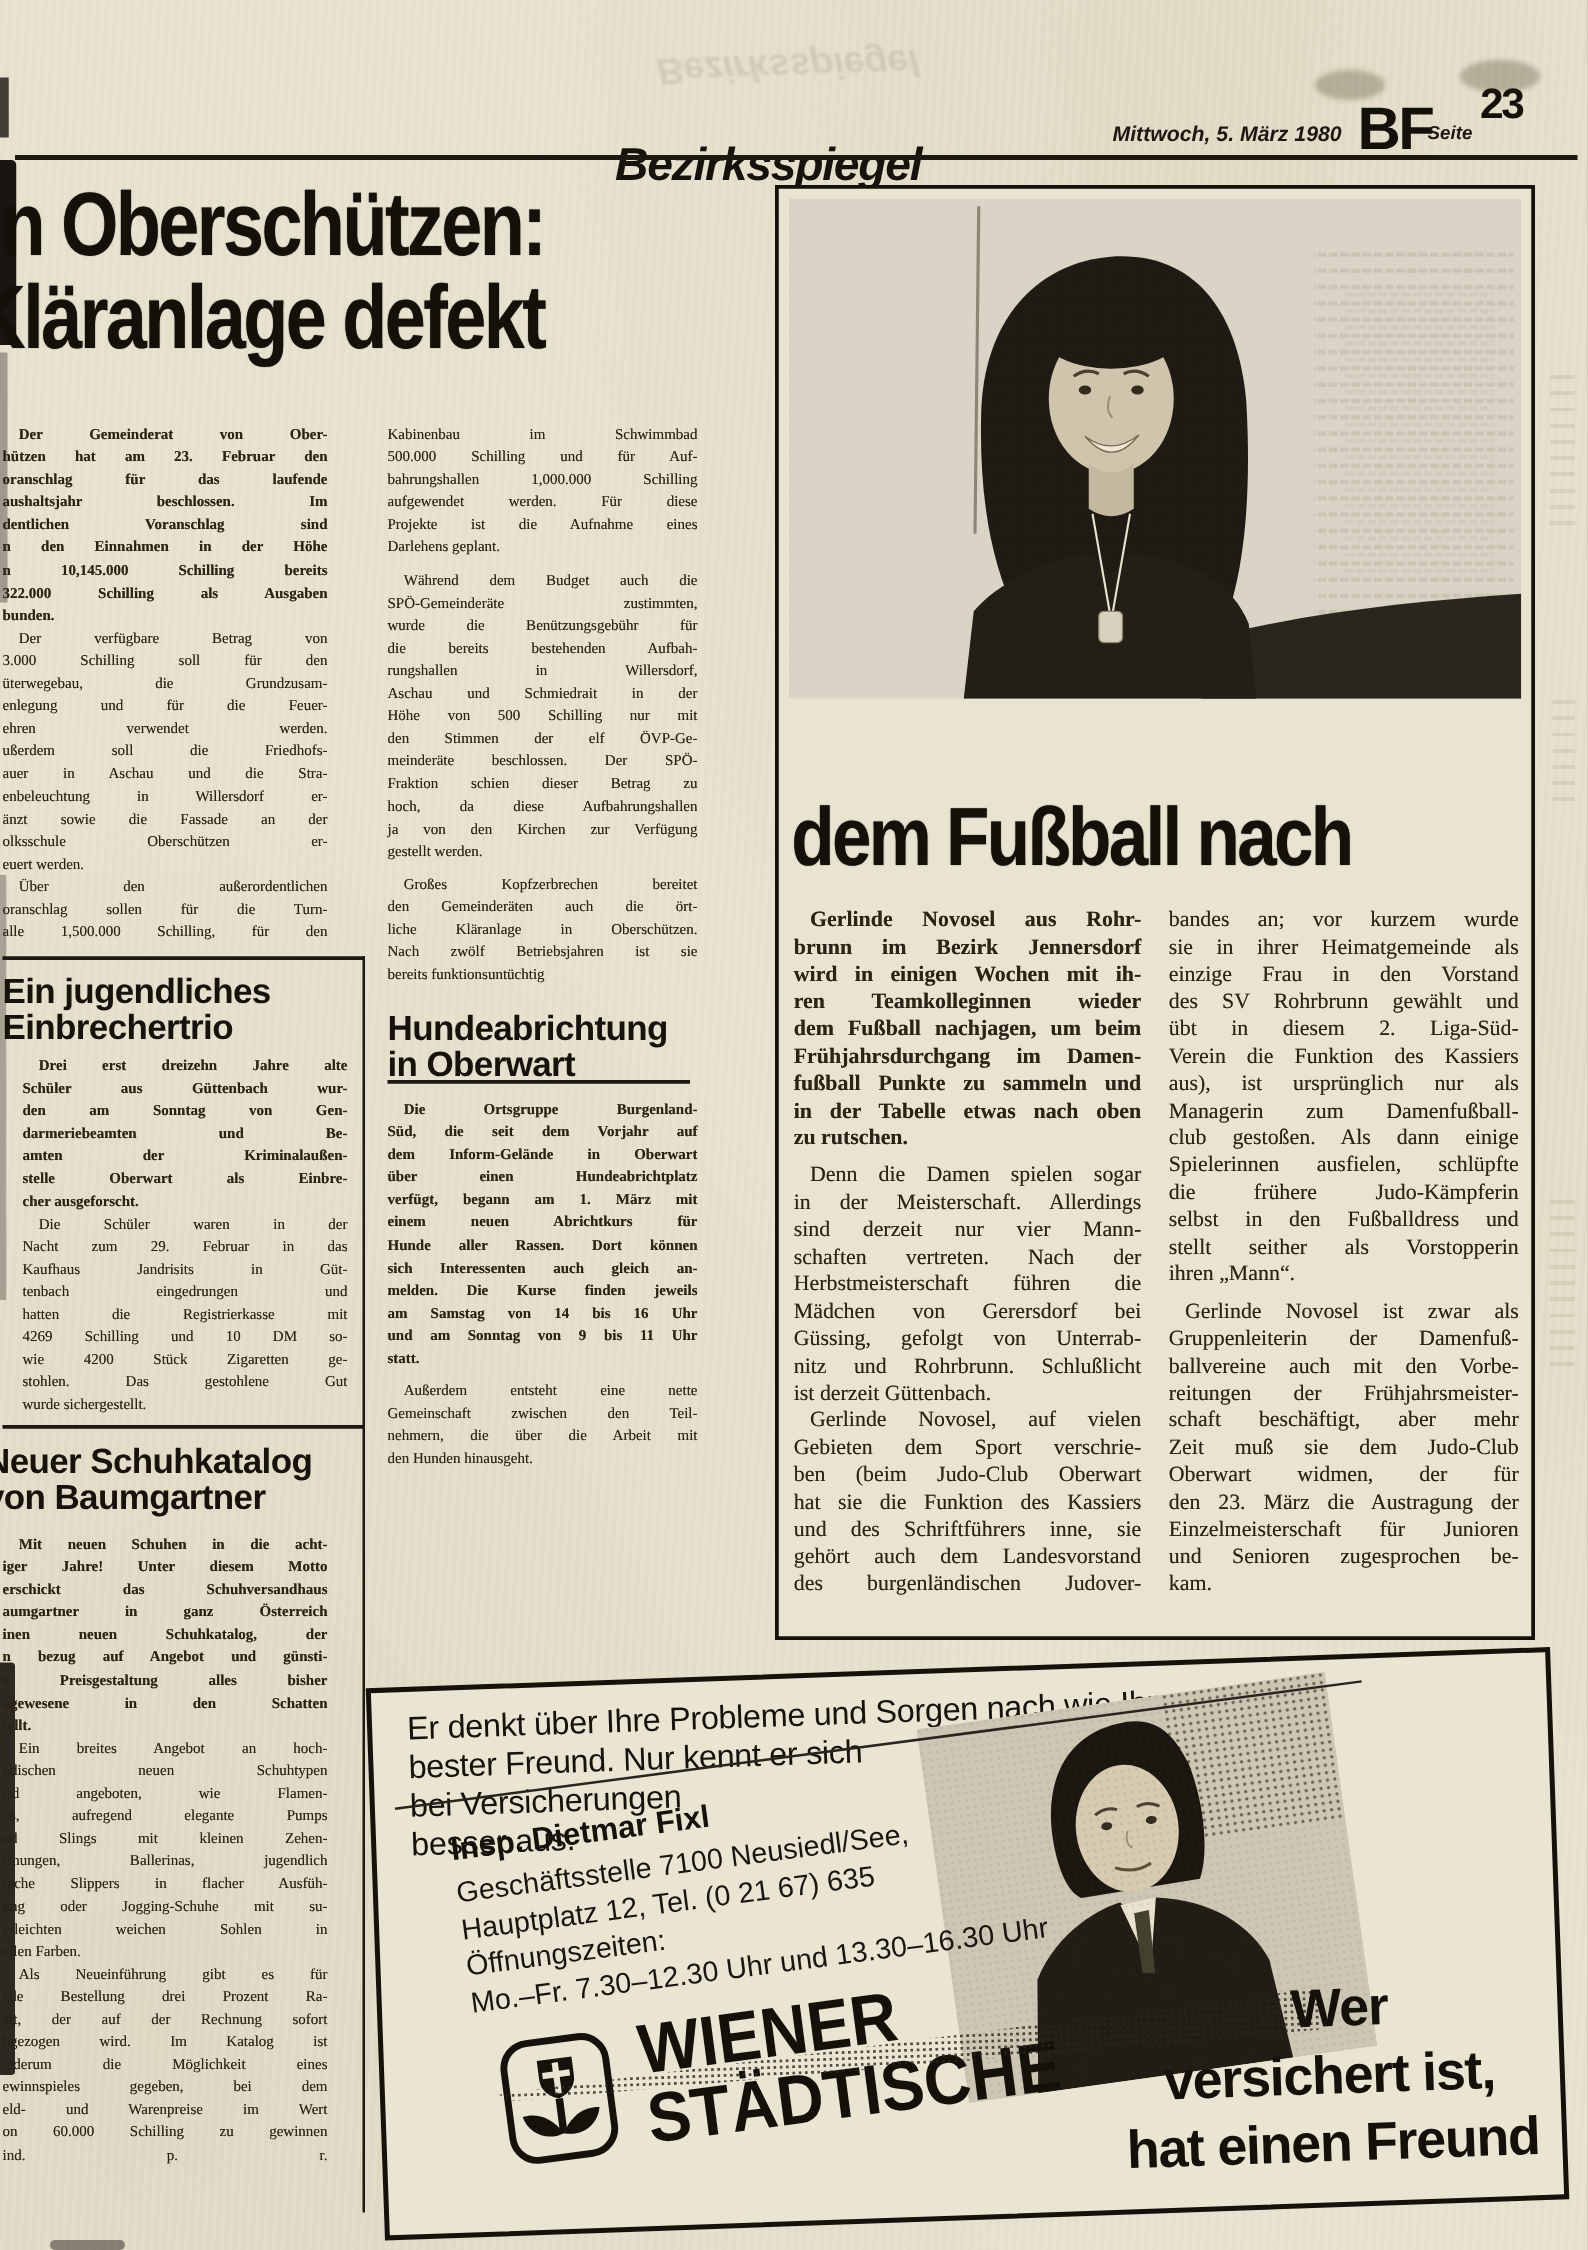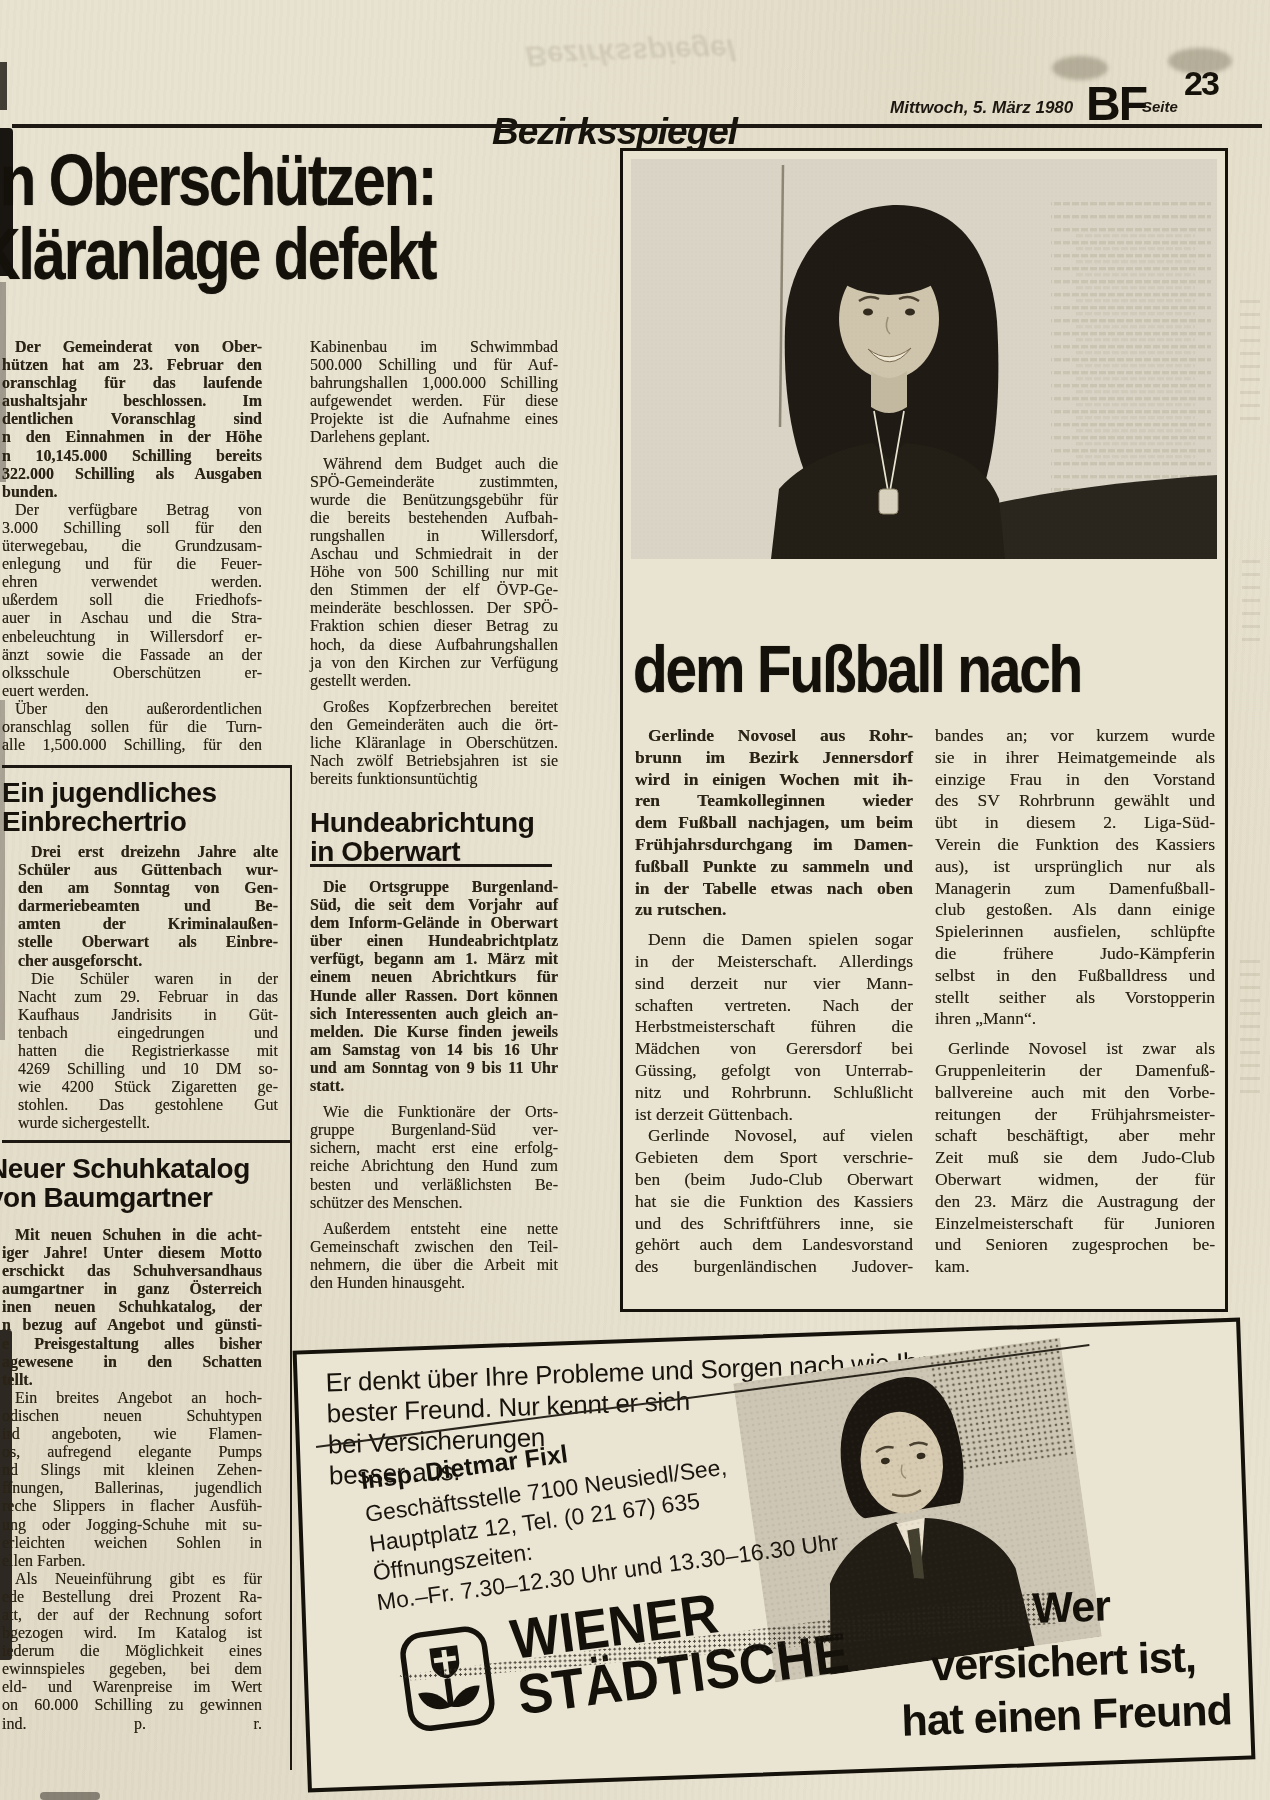--- a/index.html
+++ b/index.html
@@ -33,21 +33,21 @@
   
   .hl{font-family:"Liberation Sans",sans-serif;font-weight:900;color:#14100a;
       letter-spacing:-2.5px;white-space:nowrap;display:inline-block;
       transform:scaleX(.82);transform-origin:0 0;text-shadow:0 0 1px rgba(20,16,10,.65);}
   .hl.big{font-size:72px;line-height:72px;}
   .hl.ger{font-size:66px;line-height:68px;transform:scaleX(.86);}
   .sechead{font-family:"Liberation Sans",sans-serif;font-weight:800;font-size:28px;line-height:29px;
            letter-spacing:-.5px;color:#17120b;white-space:nowrap;}
 
   
-  .col{font-family:"Liberation Serif",serif;font-size:16px;line-height:18.1px;
+  .col{font-family:"Liberation Serif",serif;font-size:12px;line-height:18.1px;
        color:#2a2316;text-shadow:0 0 .4px rgba(40,32,18,.55);}
   .colG{font-size:17.5px;line-height:21.8px;}
   .ln{text-align:justify;text-align-last:justify;}
   .ln.last{text-align-last:left;}
   .para.b{font-weight:700;}
   .para.g{margin-top:8px;}
   .para.i .ln:first-child{text-indent:13px;}
 
   
   .gbox{position:absolute;left:620px;top:148px;width:602px;height:1158px;
@@ -253,28 +253,20 @@
         <div class="ln">dem Inform-Gelände in Oberwart</div>
         <div class="ln">über einen Hundeabrichtplatz</div>
         <div class="ln">verfügt, begann am 1. März mit</div>
         <div class="ln">einem neuen Abrichtkurs für</div>
         <div class="ln">Hunde aller Rassen. Dort können</div>
         <div class="ln">sich Interessenten auch gleich an-</div>
         <div class="ln">melden. Die Kurse finden jeweils</div>
         <div class="ln">am Samstag von 14 bis 16 Uhr</div>
         <div class="ln">und am Sonntag von 9 bis 11 Uhr</div>
         <div class="ln last">statt.</div>
-      </div>
-      <div class="para g i">
-        <div class="ln">Wie die Funktionäre der Orts-</div>
-        <div class="ln">gruppe Burgenland-Süd ver-</div>
-        <div class="ln">sichern, macht erst eine erfolg-</div>
-        <div class="ln">reiche Abrichtung den Hund zum</div>
-        <div class="ln">besten und verläßlichsten Be-</div>
-        <div class="ln last">schützer des Menschen.</div>
       </div>
       <div class="para g i">
         <div class="ln">Außerdem entsteht eine nette</div>
         <div class="ln">Gemeinschaft zwischen den Teil-</div>
         <div class="ln">nehmern, die über die Arbeit mit</div>
         <div class="ln last">den Hunden hinausgeht.</div>
       </div>
     </div>
 
   <div class="gbox">

